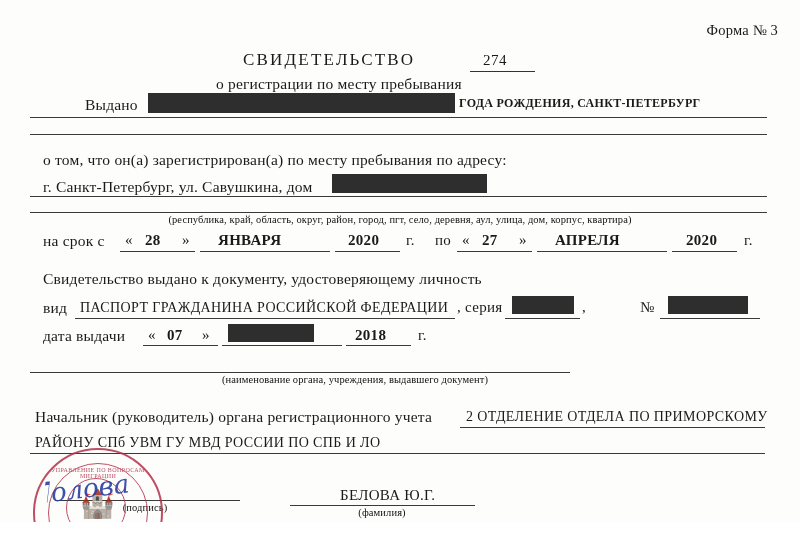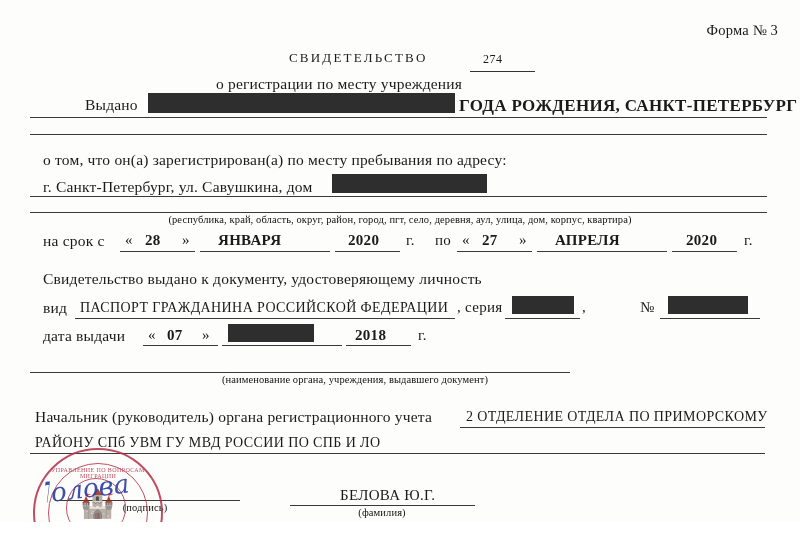--- a/index.html
+++ b/index.html
@@ -26,30 +26,29 @@
     position: absolute;
     right: 22px;
     top: 22px;
     font-size: 14.5px;
     letter-spacing: .2px;
   }
   .title {
     position: absolute;
     left: 243px;
     top: 50px;
-    font-size: 13px;
+    font-size: 17px;
     letter-spacing: 2.2px;
     font-weight: 400;
-    margin-left: 46px;
   }
   .title-num {
     position: absolute;
     left: 483px;
     top: 52px;
-    font-size: 12px;
+    font-size: 15px;
     letter-spacing: .5px;
   }
   .title-num-rule {
     position: absolute;
     left: 470px;
     top: 71px;
     width: 65px;
     border-bottom: 1px solid #333;
   }
   .subtitle {
@@ -168,26 +167,26 @@
 </head>
 <body>
 
 <div class="page">
 
   <div class="form-no">Форма № 3</div>
 
   <div class="title">СВИДЕТЕЛЬСТВО</div>
   <div class="title-num">274</div>
   <div class="title-num-rule"></div>
-  <div class="subtitle">о регистрации по месту учреждения</div>
+  <div class="subtitle">о регистрации по месту пребывания</div>
 
   <div class="row-label" style="left:85px; top:96px;">Выдано</div>
   <div class="rule" style="left:30px; top:117px; width:737px;"></div>
   <div class="redact" style="left:148px; top:93px; width:307px; height:20px;"></div>
-  <div class="val val-b" style="left:459px; top:96px; font-size:17px;">ГОДА РОЖДЕНИЯ, САНКТ-ПЕТЕРБУРГ</div>
+  <div class="val val-b" style="left:459px; top:96px; font-size:12px;">ГОДА РОЖДЕНИЯ, САНКТ-ПЕТЕРБУРГ</div>
 
   <div class="rule" style="left:30px; top:134px; width:737px;"></div>
 
   <div class="row-label" style="left:43px; top:178px;">г. Санкт-Петербург, ул. Савушкина, дом</div>
 
   <div class="row-label" style="left:43px; top:151px;">о том, что он(а) зарегистрирован(а) по месту пребывания по адресу:</div>
   <div class="redact" style="left:332px; top:174px; width:155px; height:19px;"></div>
   <div class="rule" style="left:30px; top:196px; width:737px;"></div>
   <div class="rule" style="left:30px; top:212px; width:737px;"></div>
   <div class="caption" style="left:130px; top:214px; width:540px;">(республика, край, область, округ, район, город, пгт, село, деревня, аул, улица, дом, корпус, квартира)</div>

